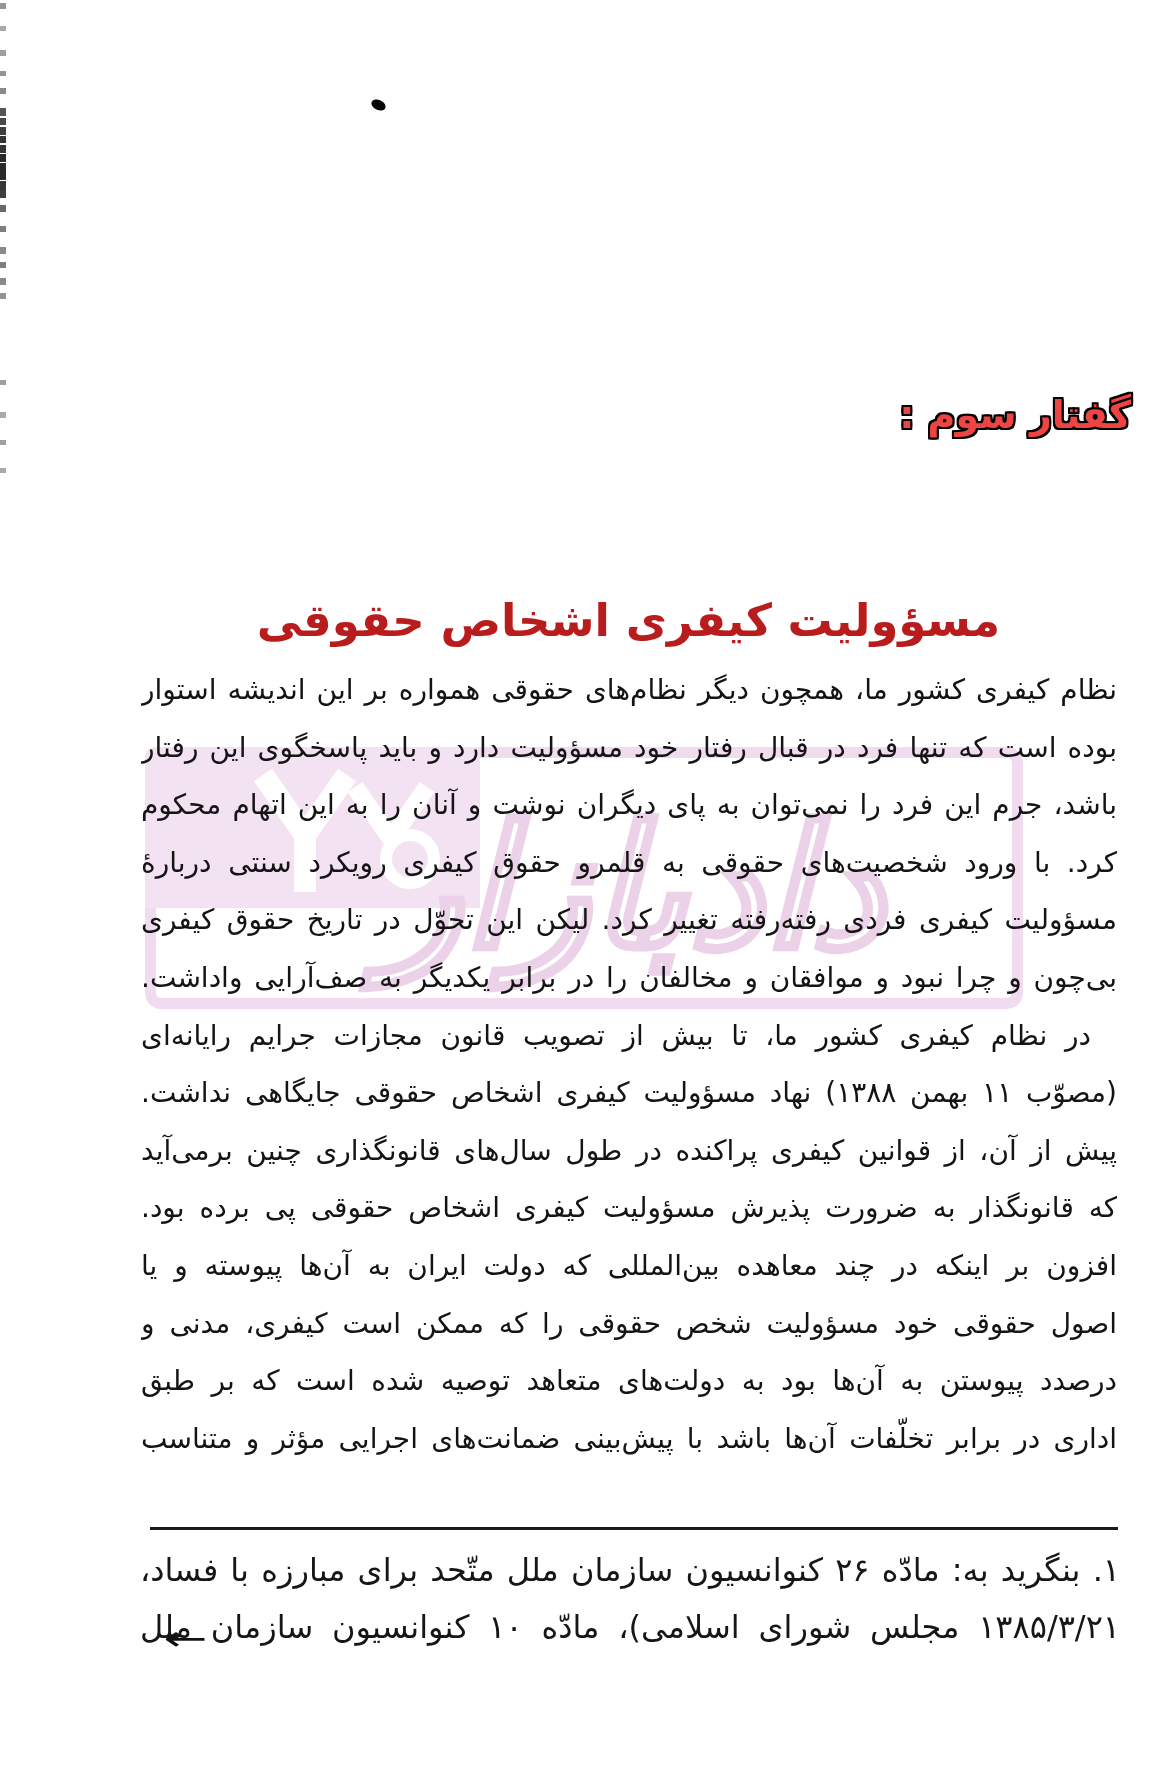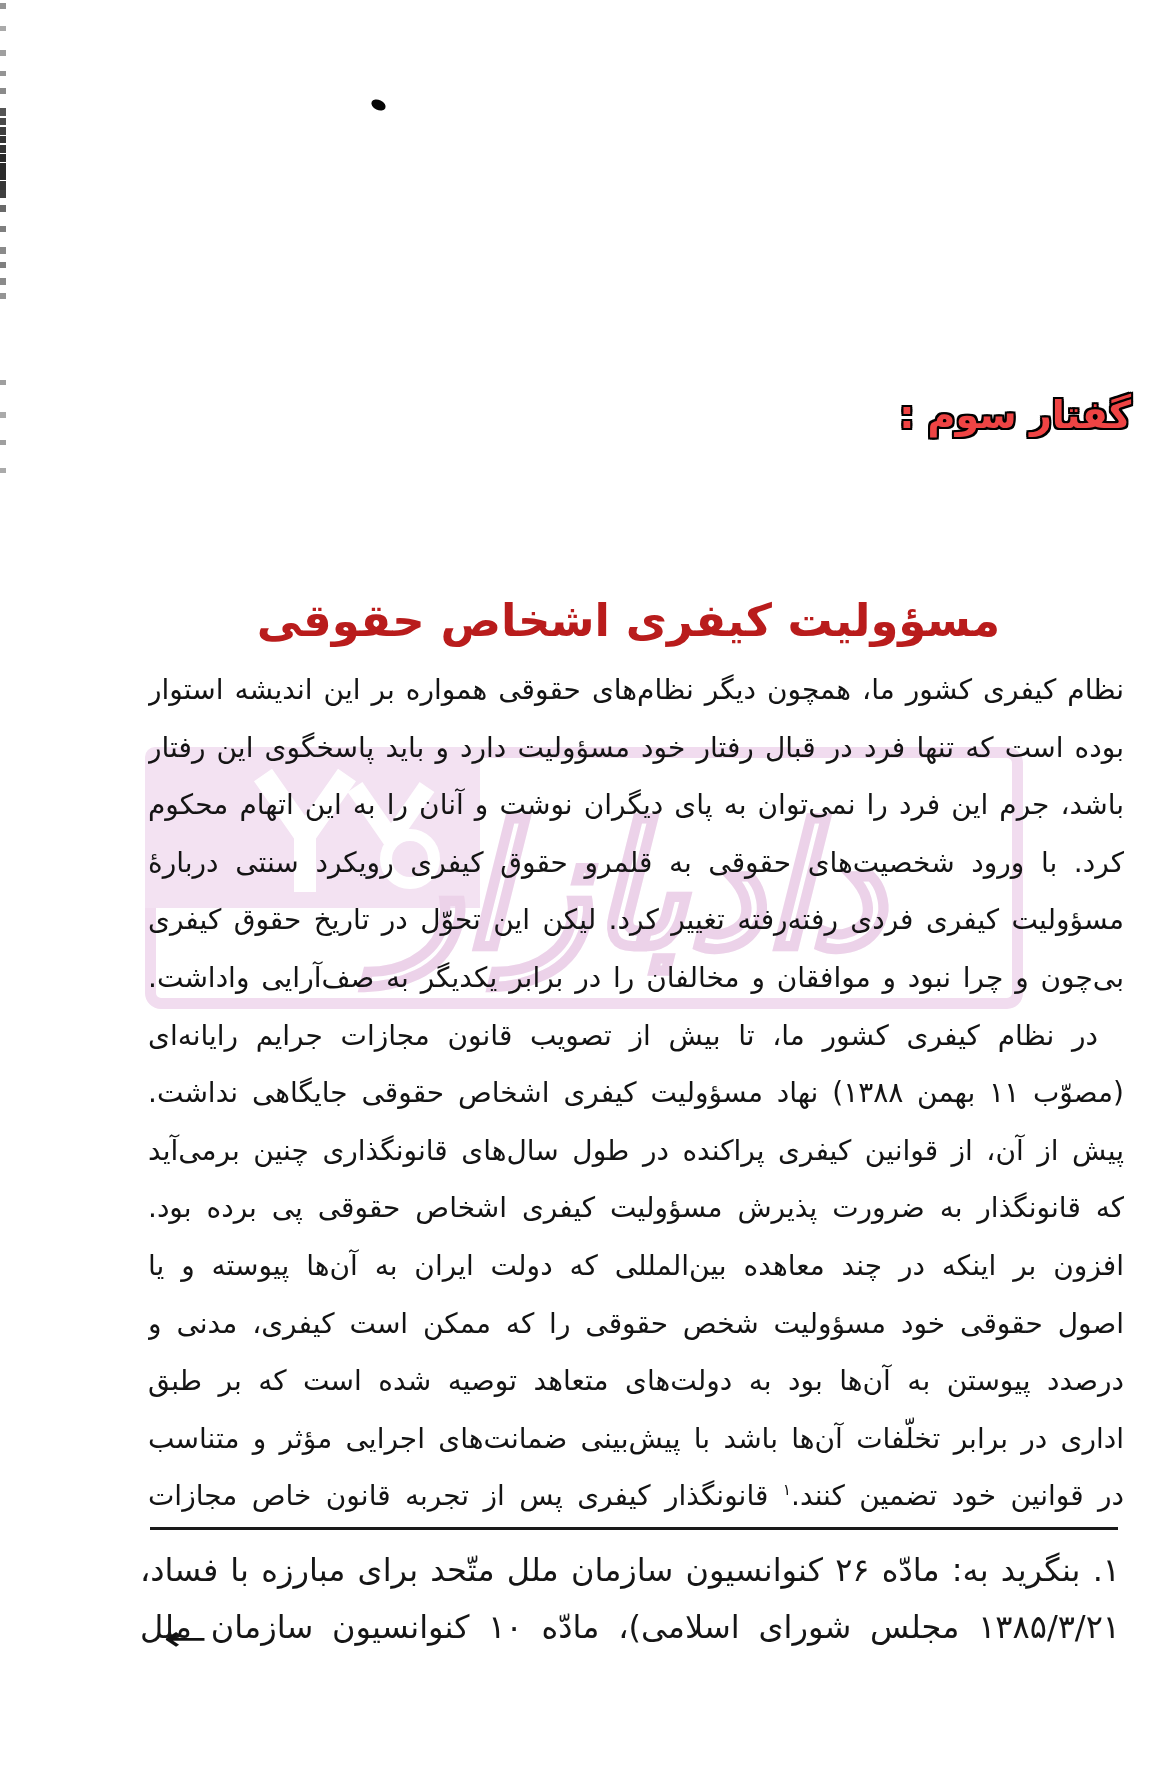--- a/index.html
+++ b/index.html
@@ -29,21 +29,21 @@
   .chapter-head{
     right:30px;top:393px;font-size:38px;font-weight:bold;direction:rtl;
     color:#ef4444;letter-spacing:2px;
     text-shadow:-2px -2px 0 #000,2px -2px 0 #000,-2px 2px 0 #000,2px 2px 0 #000,
                  -2px 0 0 #000,2px 0 0 #000,0 -2px 0 #000,0 2px 0 #000;
   }
   .page-title{
     left:140px;top:594px;width:977px;text-align:center;direction:rtl;
     font-size:45px;font-weight:bold;color:#b91c1c;
   }
-  .body-block{left:148px;top:661px;width:976px;direction:rtl;}
+  .body-block{left:141px;top:661px;width:976px;direction:rtl;}
   .bline{
     height:57.6px;line-height:57.6px;font-size:28px;direction:rtl;
     text-align:justify;text-align-last:justify;overflow:hidden;color:#141414;
   }
   .bline.indent{padding-right:26px;}
   .bline sup{font-size:0.55em;line-height:0;vertical-align:super;}
   .foot-rule{
     position:absolute;left:150px;top:1527px;width:968px;height:3px;
     background:#1a1a1a;z-index:2;
   }
@@ -121,21 +121,20 @@
       <div class="bline">مسؤولیت کیفری فردی رفته‌رفته تغییر کرد. لیکن این تحوّل در تاریخ حقوق کیفری</div>
       <div class="bline">بی‌چون و چرا نبود و موافقان و مخالفان را در برابر یکدیگر به صف‌آرایی واداشت.</div>
       <div class="bline indent">در نظام کیفری کشور ما، تا بیش از تصویب قانون مجازات جرایم رایانه‌ای</div>
       <div class="bline">(مصوّب ۱۱ بهمن ۱۳۸۸) نهاد مسؤولیت کیفری اشخاص حقوقی جایگاهی نداشت.</div>
       <div class="bline">پیش از آن، از قوانین کیفری پراکنده در طول سال‌های قانونگذاری چنین برمی‌آید</div>
       <div class="bline">که قانونگذار به ضرورت پذیرش مسؤولیت کیفری اشخاص حقوقی پی برده بود.</div>
       <div class="bline">افزون بر اینکه در چند معاهده بین‌المللی که دولت ایران به آن‌ها پیوسته و یا</div>
       <div class="bline">اصول حقوقی خود مسؤولیت شخص حقوقی را که ممکن است کیفری، مدنی و</div>
       <div class="bline">درصدد پیوستن به آن‌ها بود به دولت‌های متعاهد توصیه شده است که بر طبق</div>
       <div class="bline">اداری در برابر تخلّفات آن‌ها باشد با پیش‌بینی ضمانت‌های اجرایی مؤثر و متناسب</div>
-      <div class="bline"><span>در قوانین خود تضمین کنند.</span><sup>۱</sup><span> قانونگذار کیفری پس از تجربه قانون خاص مجازات</span></div>
     </div>
 
   <div class="foot-rule"></div>
 
   <div class="foot-block" id="foot-lines">
       <div class="fline">۱. بنگرید به: مادّه ۲۶ کنوانسیون سازمان ملل متّحد برای مبارزه با فساد، مریدا (مصوّب</div>
       <div class="fline">۱۳۸۵/۳/۲۱ مجلس شورای اسلامی)، مادّه ۱۰ کنوانسیون سازمان ملل متّحد برای مبارزه با</div>
     </div>
 
   <div class="txt cont-arrow">←</div>

